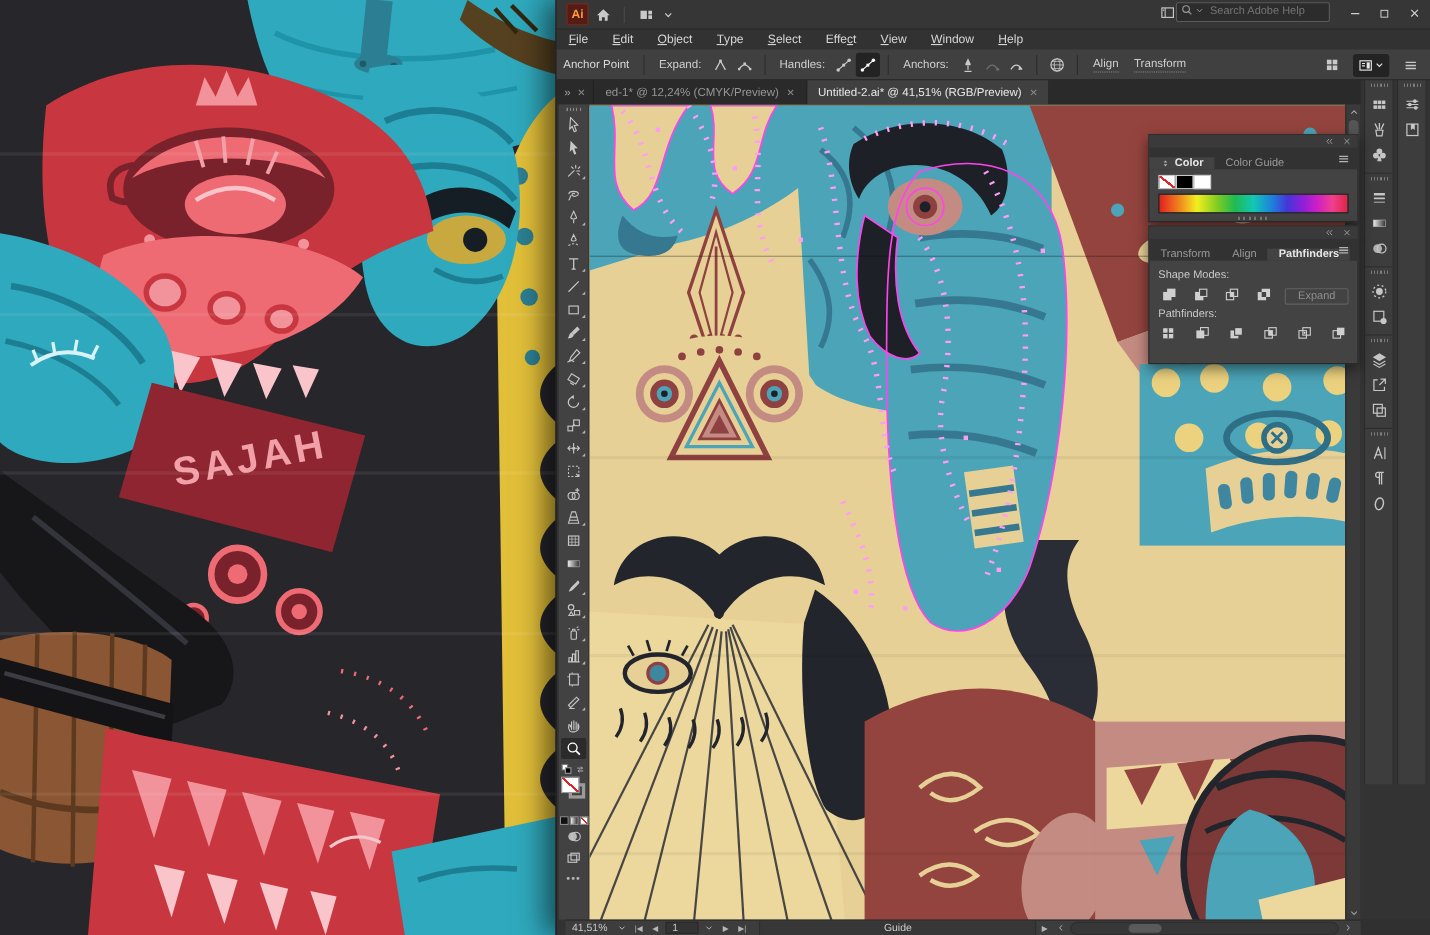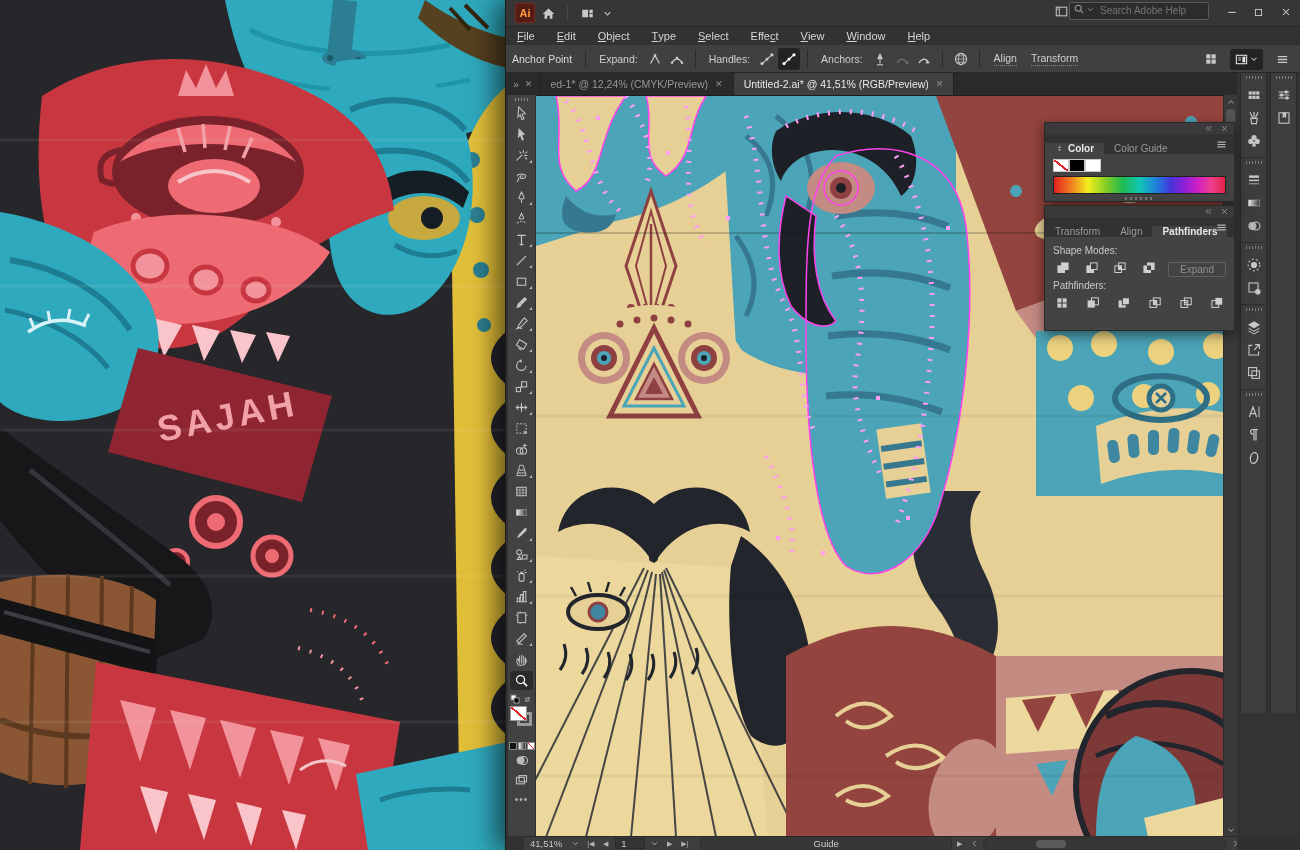--- a/index.html
+++ b/index.html
@@ -71,21 +71,21 @@
 
 #dock{position:absolute;left:731px;top:73px;width:64px;height:777px;background:#333}
 .dockcol{position:absolute;top:0;width:27px;background:#3d3d3d;border-left:1px solid #2b2b2b;border-right:1px solid #2b2b2b}
 #dc1{left:3px;height:640px}
 #dc2{left:33px;height:640px}
 .dgrp{padding:2px 0 5px;border-bottom:1px solid #2e2e2e}
 .dgrp:last-child{border-bottom:none}
 .dgrp .hdots{width:16px;height:3px;margin:1px auto 4px;background:repeating-linear-gradient(90deg,#7d7d7d 0 1px,transparent 1px 3px)}
 .dicon{width:25px;height:23px;display:flex;align-items:center;justify-content:center;color:#c6c6c6}
 
-#statusbar{position:absolute;left:18px;top:836px;width:731px;height:14px;background:#3d3d3d;border-top:1px solid #2a2a2a;display:flex;align-items:center;color:#c9c9c9;font-size:9.5px}
+#statusbar{position:absolute;left:8px;top:836px;width:731px;height:14px;background:#3d3d3d;border-top:1px solid #2a2a2a;display:flex;align-items:center;color:#c9c9c9;font-size:9.5px}
 #statusbar .zfield{padding:0 6px;min-width:44px}
 #statusbar .sbtn{width:15px;height:12px;display:flex;align-items:center;justify-content:center;color:#b5b5b5;font-size:7px}
 #statusbar .numfield{background:#333;border:1px solid #2a2a2a;min-width:30px;height:11px;display:flex;align-items:center;padding:0 5px;margin:0 2px}
 #statusbar .stfield{background:#373737;border-left:1px solid #2e2e2e;border-right:1px solid #2e2e2e;width:252px;height:14px;display:flex;align-items:center;justify-content:center;margin-left:8px;color:#cfcfcf}
 .htrack{position:relative;width:244px;height:12px;background:#373737;border:1px solid #2e2e2e;border-radius:6px;margin:0 1px}
 .hthumb{position:absolute;left:52px;top:1px;width:30px;height:8px;background:#5a5a5a;border-radius:4px}
 #dockfoot{position:absolute;left:731px;top:836px;width:64px;height:14px;background:#303030}
 
 .panel{position:absolute;width:191px;background:#434343;box-shadow:0 4px 12px rgba(0,0,0,.5);border:1px solid #2a2a2a}
 #p-color{left:538px;top:122px;height:80px}

